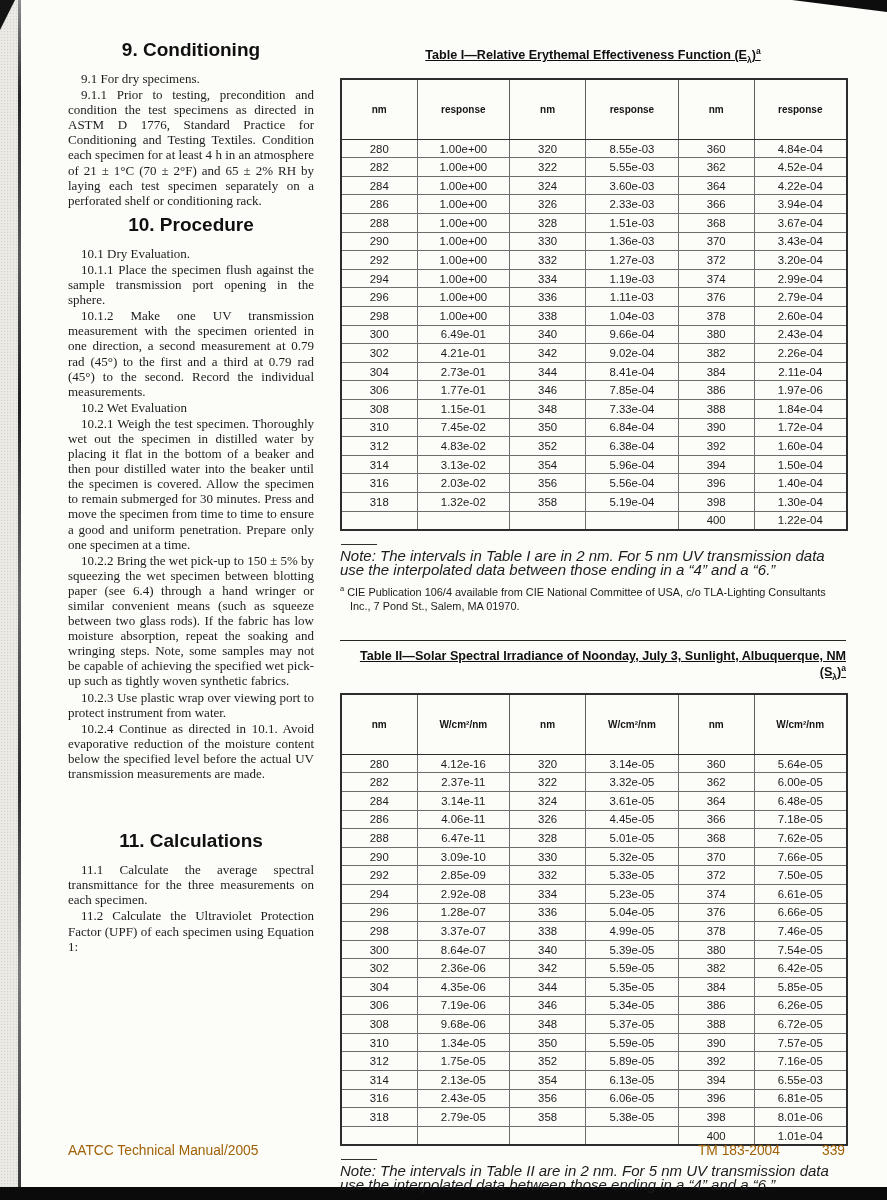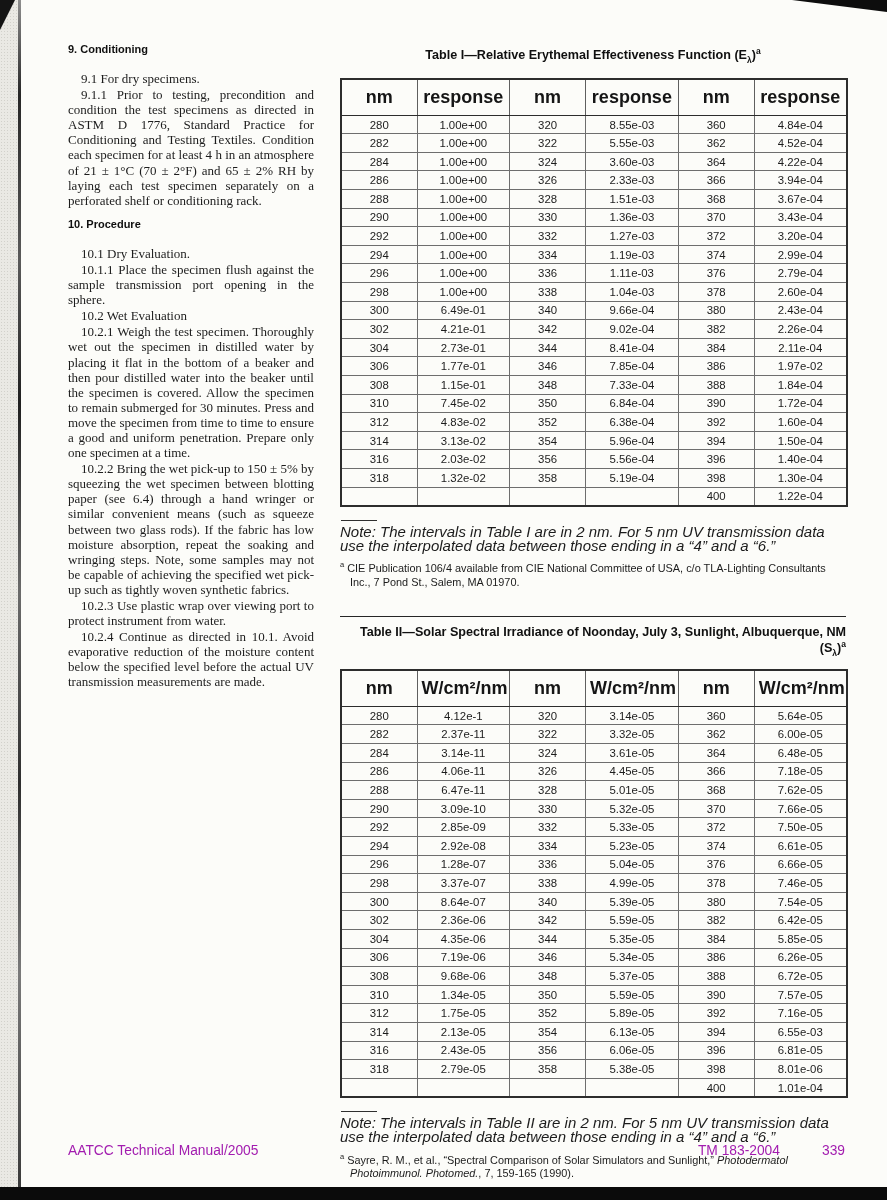--- a/index.html
+++ b/index.html
@@ -35,40 +35,40 @@
   
   .left-col {
     position:absolute; left:68px; top:42px; width:246px;
     font-family:"Liberation Serif", serif;
     font-size:13px; line-height:15.1px; text-align:justify; color:#1c1c1c;
   }
   .lc-section + .lc-section { margin-top:9px; }
   .lc-section:nth-child(3) { margin-top:52px; }
   .section-heading {
     font-family:"Liberation Sans", sans-serif; font-weight:bold;
-    font-size:11px; line-height:15px; margin:0 0 14px 0; color:#101010;
-    text-align:left;
+    font-size:19px; line-height:15px; margin:0 0 14px 0; color:#101010;
+    text-align:center;
   }
   .left-col p { margin:1px 0 0 0; text-indent:13px; }
 
   
   .right-col { position:absolute; left:340px; top:46px; width:506px; }
-  .t-title { font-weight:bold; font-size:12.6px; color:#101010; }
+  .t-title { font-weight:bold; font-size:12.6px; color:#101010;text-decoration:underline; }
   .t1-title { text-align:center; margin:0 0 13px 0; }
   .t-title sub { font-size:8.5px; }
   .t-title sup { font-size:8.5px; }
 
   table.data-table {
     width:506px; border-collapse:collapse;
     border:2px solid #2d2d2d; table-layout:fixed;
   }
   table.data-table th {
     border:1px solid #5f5f5f; border-bottom:1.6px solid #2d2d2d;
-    font-weight:bold; font-size:18px; height:27px; color:#151515;
-    text-align:center; padding:4px;
+    font-weight:bold; font-size:10px; height:27px; color:#151515;
+    text-align:center; padding:16px;
   }
   table.data-table td {
     border:1px solid #6e6e6e; font-size:11.4px; height:17.6px;
     text-align:center; padding:0; color:#1c1c1c;
   }
   col.col-nm { width:76px; }
   col.col-val { width:92.6px; }
 
   .note-rule { width:36px; border-top:1.2px solid #2f2f2f; margin:13px 0 4px 1px; }
   .note { font-size:15px; line-height:13.6px; margin:0; color:#1c1c1c;font-style:italic; }
@@ -79,21 +79,21 @@
   .footnote sup { font-size:7.5px; }
   .footnote .ital { font-style:italic; }
 
   .t2-rule { border-top:1.6px solid #262626; margin-top:27px; }
   .t2-title { text-align:right; padding:8px 0 11px 4px; }
 
   
   .footer {
     position:absolute; left:68px; right:42px; top:1143px;
     display:flex; justify-content:space-between; align-items:baseline;
-    font-size:13.8px; color:#a21caf;
+    font-size:13.8px; color:#a16207;
   }
   .footer-right { display:flex; gap:42px; align-items:baseline; }
 </style>
 </head>
 <body>
 
 <div class="page">
 
   <div class="scan-strip"></div>
   <div class="scan-strip-line"></div>
@@ -104,25 +104,31 @@
   <div class="left-col" id="left-col">
       <div class="lc-section">
         <h3 class="section-heading">9. Conditioning</h3>
         <p>9.1 For dry specimens.</p>
         <p>9.1.1 Prior to testing, precondition and condition the test specimens as directed in ASTM D 1776, Standard Practice for Conditioning and Testing Textiles. Condition each specimen for at least 4 h in an atmosphere of 21 ± 1°C (70 ± 2°F) and 65 ± 2% RH by laying each test specimen separately on a perforated shelf or conditioning rack.</p>
       </div>
       <div class="lc-section">
         <h3 class="section-heading">10. Procedure</h3>
         <p>10.1 Dry Evaluation.</p>
         <p>10.1.1 Place the specimen flush against the sample transmission port opening in the sphere.</p>
+        <p>10.1.2 Make one UV transmission measurement with the specimen oriented in one direction, a second measurement at 0.79 rad (45°) to the first and a third at 0.79 rad (45°) to the second. Record the individual measurements.</p>
         <p>10.2 Wet Evaluation</p>
         <p>10.2.1 Weigh the test specimen. Thoroughly wet out the specimen in distilled water by placing it flat in the bottom of a beaker and then pour distilled water into the beaker until the specimen is covered. Allow the specimen to remain submerged for 30 minutes. Press and move the specimen from time to time to ensure a good and uniform penetration. Prepare only one specimen at a time.</p>
         <p>10.2.2 Bring the wet pick-up to 150 ± 5% by squeezing the wet specimen between blotting paper (see 6.4) through a hand wringer or similar convenient means (such as squeeze between two glass rods). If the fabric has low moisture absorption, repeat the soaking and wringing steps. Note, some samples may not be capable of achieving the specified wet pick-up such as tightly woven synthetic fabrics.</p>
         <p>10.2.3 Use plastic wrap over viewing port to protect instrument from water.</p>
         <p>10.2.4 Continue as directed in 10.1. Avoid evaporative reduction of the moisture content below the specified level before the actual UV transmission measurements are made.</p>
+      </div>
+      <div class="lc-section">
+        <h3 class="section-heading">11. Calculations</h3>
+        <p>11.1 Calculate the average spectral transmittance for the three measurements on each specimen.</p>
+        <p>11.2 Calculate the Ultraviolet Protection Factor (UPF) of each specimen using Equation 1:</p>
       </div>
     </div>
 
   <div class="right-col">
 
     <div class="t-title t1-title"><span>Table I—Relative Erythemal Effectiveness Function (E</span><sub>λ</sub><span>)</span><sup>a</sup></div>
 
     <table class="data-table">
       <colgroup>
         <col class="col-nm">
@@ -246,21 +252,21 @@
             <td>8.41e-04</td>
             <td>384</td>
             <td>2.11e-04</td>
           </tr>
           <tr>
             <td>306</td>
             <td>1.77e-01</td>
             <td>346</td>
             <td>7.85e-04</td>
             <td>386</td>
-            <td>1.97e-02</td>
+            <td>1.97e-06</td>
           </tr>
           <tr>
             <td>308</td>
             <td>1.15e-01</td>
             <td>348</td>
             <td>7.33e-04</td>
             <td>388</td>
             <td>1.84e-04</td>
           </tr>
           <tr>
@@ -339,21 +345,21 @@
             <th>W/cm²/nm</th>
             <th>nm</th>
             <th>W/cm²/nm</th>
             <th>nm</th>
             <th>W/cm²/nm</th>
           </tr>
       </thead>
       <tbody>
           <tr>
             <td>280</td>
-            <td>4.12e-1</td>
+            <td>4.12e-16</td>
             <td>320</td>
             <td>3.14e-05</td>
             <td>360</td>
             <td>5.64e-05</td>
           </tr>
           <tr>
             <td>282</td>
             <td>2.37e-11</td>
             <td>322</td>
             <td>3.32e-05</td>

